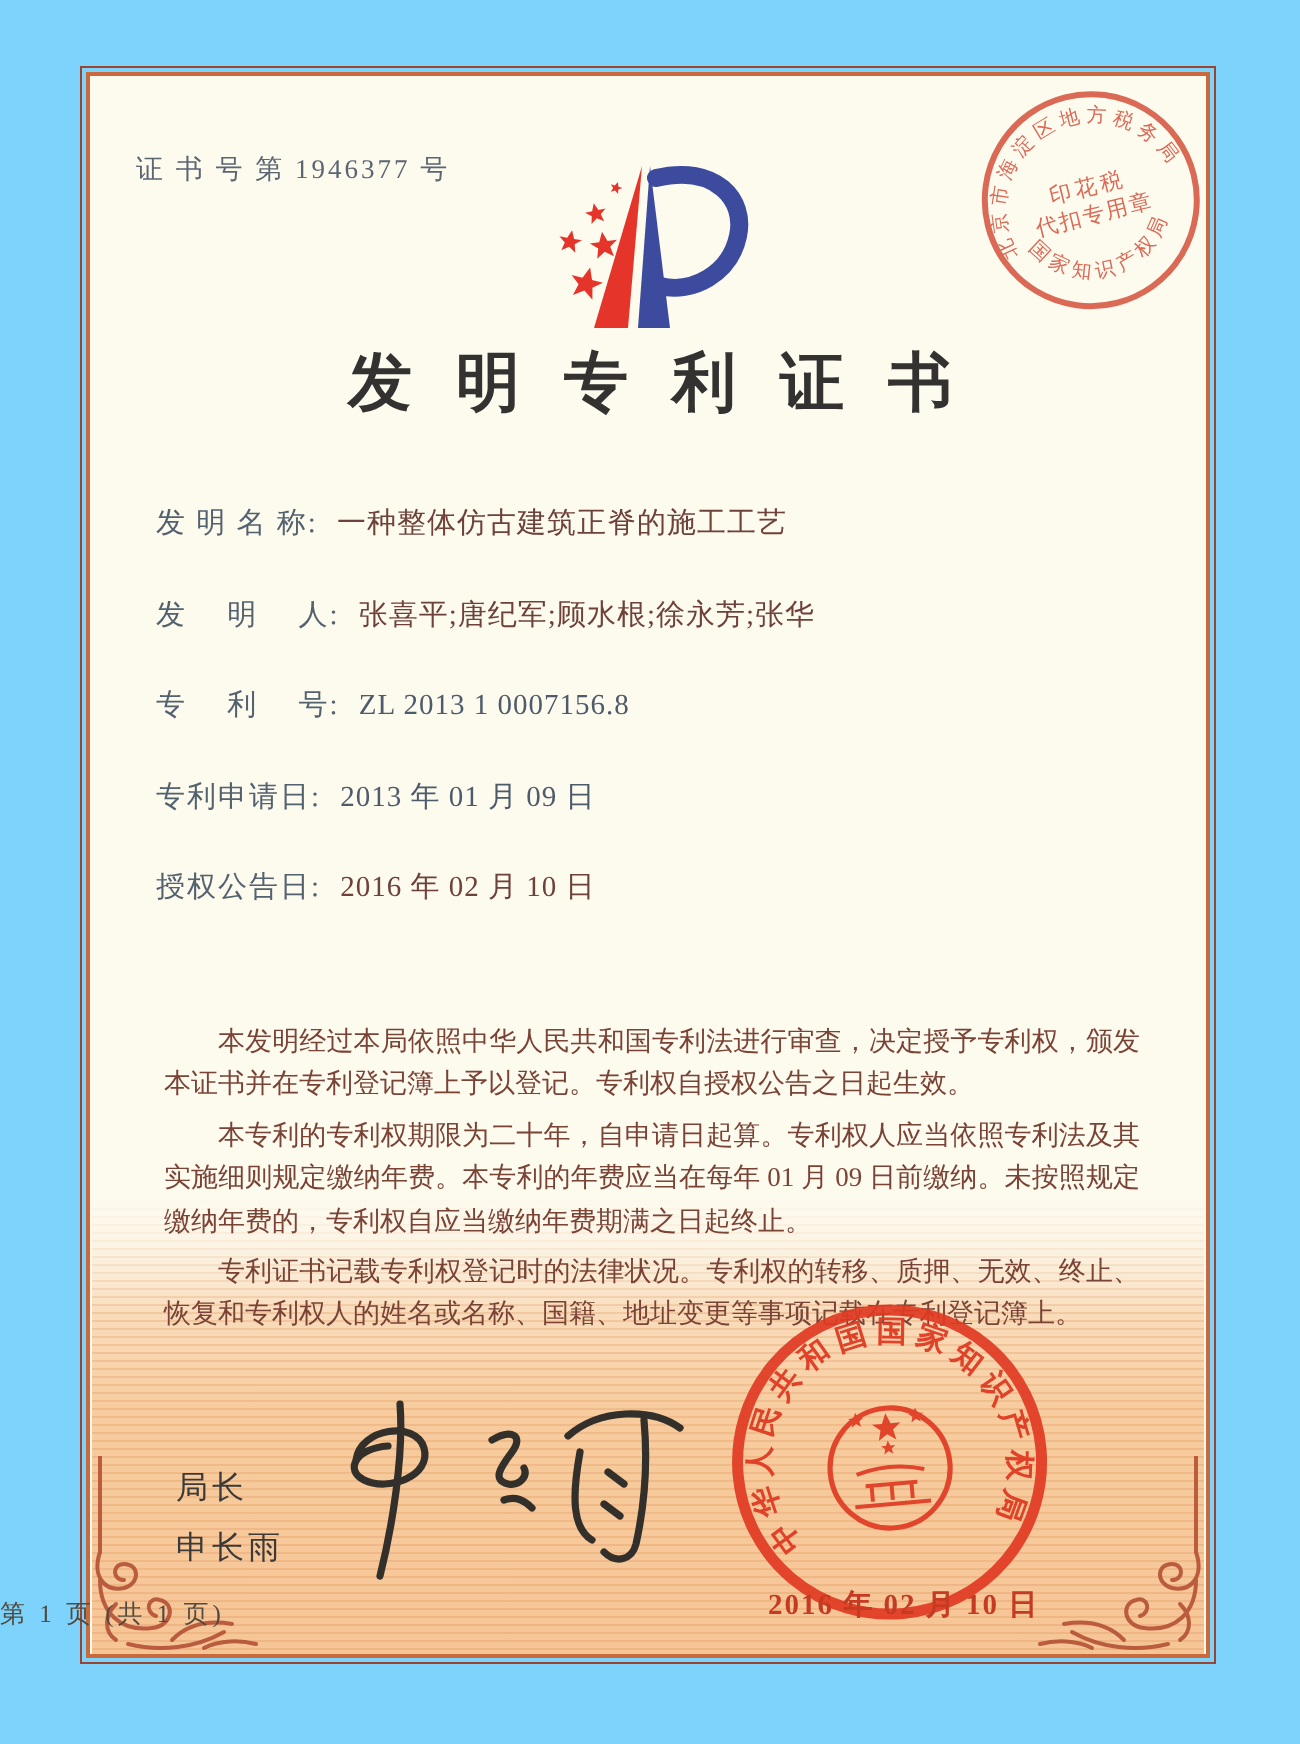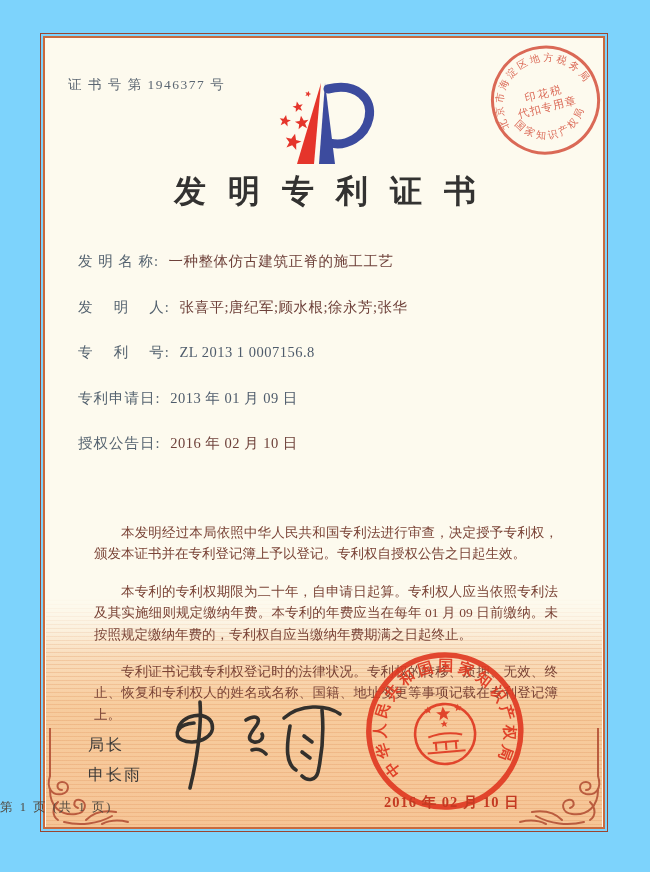--- a/index.html
+++ b/index.html
@@ -47,21 +47,21 @@
   .field .label{color:#54626f;letter-spacing:1px;}
   .field .value{color:#6e413a;margin-left:6px;letter-spacing:.5px;text-align:center;}
   .field:nth-child(3) .value,
   .field:nth-child(4) .value,
   .field:nth-child(6) .value{color:#4e5b6b;}
   .body-text{
     position:absolute;left:78px;right:76px;top:506px;z-index:3;
     font-size:13.5px;line-height:21.4px;color:#7a4336;
     text-align:justify;
   }
-  .body-text p{margin:16px;text-indent:2em;}
+  .body-text p{margin:4px;text-indent:2em;}
   .signer{
     position:absolute;left:88px;top:730px;z-index:4;
     font-size:16px;color:#3c3a38;line-height:30px;letter-spacing:2px;
     font-family:"Liberation Sans","DejaVu Sans",sans-serif;
   }
   .signature{position:absolute;left:150px;top:688px;z-index:4;}
   .seal{position:absolute;left:360px;top:646px;z-index:3;transform:rotate(-5deg);}
   .seal-date{
     position:absolute;left:384px;top:793px;z-index:5;
     font-size:14.5px;font-weight:bold;color:#c43a22;letter-spacing:1px;

